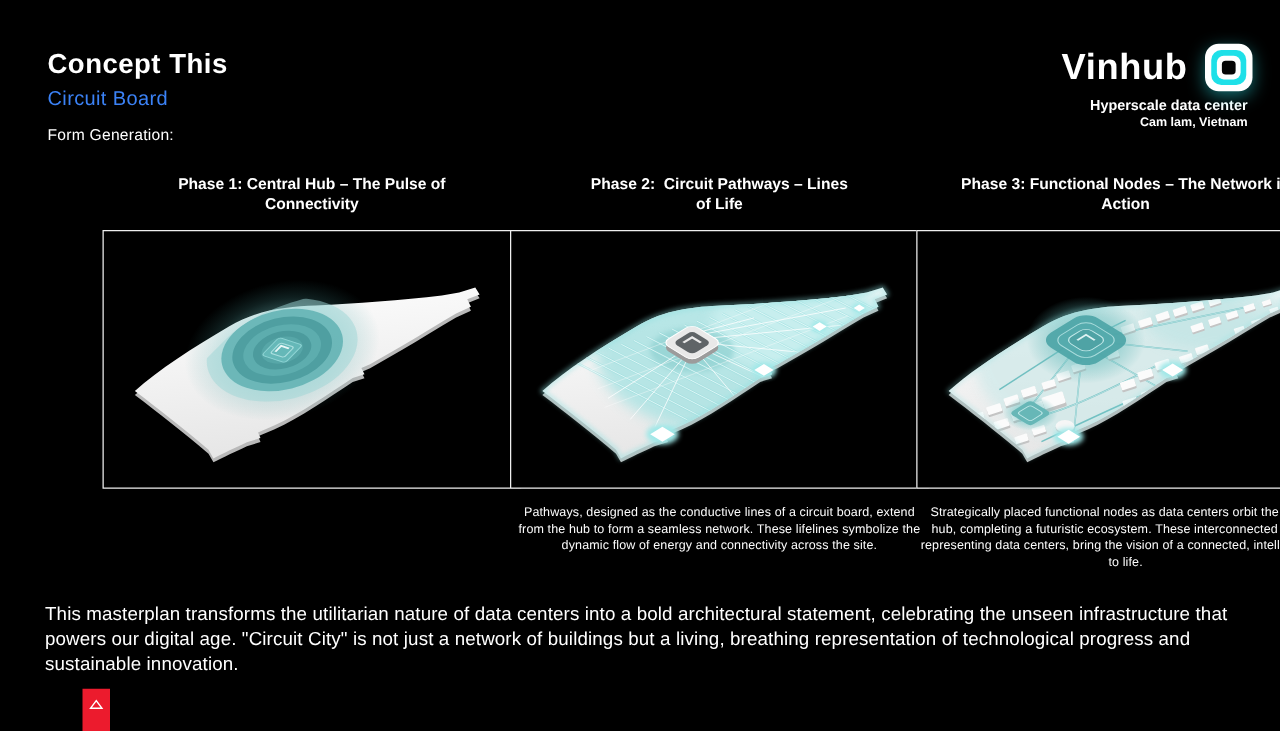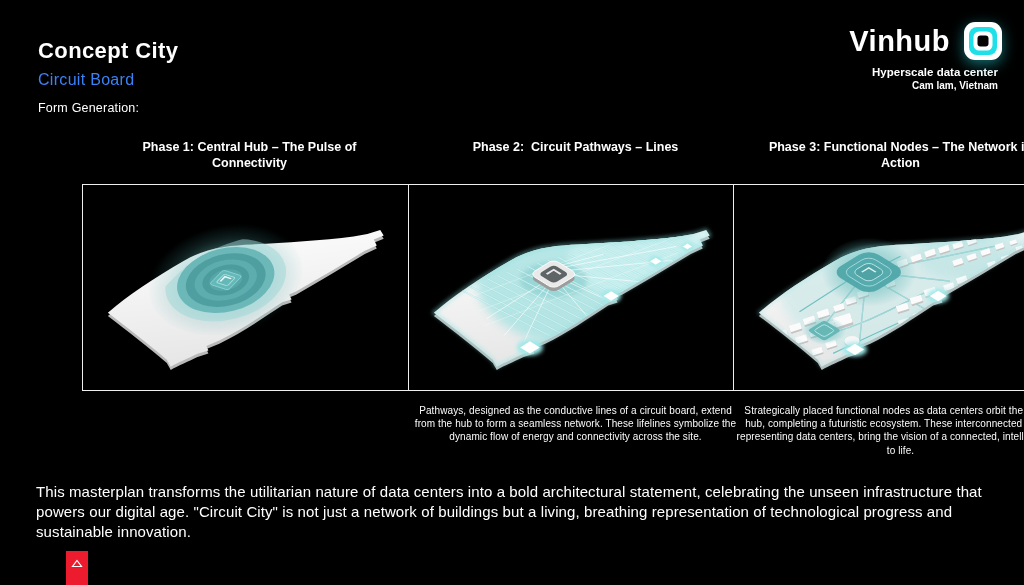--- a/index.html
+++ b/index.html
@@ -7,21 +7,21 @@
          font-family:"Liberation Sans",sans-serif;color:#fff;}
 
   
   .hdr{position:absolute;left:38px;top:38px;}
   .hdr-title{font-size:22px;font-weight:bold;letter-spacing:.4px;}
   .hdr-sub{font-size:16px;font-weight:400;margin-top:7px;color:#3b82f6;letter-spacing:.3px;}
   .hdr-form{font-size:12.5px;font-weight:normal;margin-top:12px;letter-spacing:.2px;}
 
   
   .brand{position:absolute;right:20px;top:20px;text-align:right;}
-  .brand-row{display:flex;align-items:center;justify-content:flex-end;gap:12px;}
+  .brand-row{display:flex;align-items:center;justify-content:flex-end;gap:12px;margin-top:13px;}
   .brand-name{font-size:29px;font-weight:bold;letter-spacing:.5px;}
   .logo{width:42px;height:42px;filter:drop-shadow(0 4px 7px rgba(40,220,225,.5));}
   .brand-tag{font-size:11.5px;font-weight:bold;margin-top:4px;margin-right:6px;}
   .brand-loc{font-size:10px;font-weight:bold;margin-top:2px;margin-right:6px;}
 
   
   .col{position:absolute;top:139px;width:335px;padding-left:48px;}
   .c1{left:34px}.c2{left:360px}.c3{left:685px}
   .ptitle{min-height:42px;font-size:12.5px;font-weight:bold;text-align:center;line-height:1.3;}
   .ptitle span{display:block;white-space:pre-wrap;}
@@ -70,21 +70,21 @@
     <g id="bld">
       <rect x="-6" y="-1.8" width="12" height="6.5" rx="0.8" fill="#c4c4c4"></rect>
       <rect x="-6" y="-3.6" width="12" height="6.5" rx="0.8" fill="#fbfbfb"></rect>
     </g>
   </defs>
 </svg>
 
 <div class="slide">
 
   <div class="hdr">
-    <div class="hdr-title">Concept City</div>
+    <div class="hdr-title">Concept This</div>
     <div class="hdr-sub">Circuit Board</div>
     <div class="hdr-form">Form Generation:</div>
   </div>
 
   <div class="brand">
     <div class="brand-row">
       <span class="brand-name">Vinhub</span>
       <svg class="logo" viewBox="0 0 42 42">
         <rect x="2" y="2" width="38" height="38" rx="11" fill="#ffffff"></rect>
         <rect x="7" y="7" width="28" height="28" rx="8" fill="#1ee0e8"></rect>
@@ -119,20 +119,21 @@
           <rect x="-7" y="-7" width="14" height="14" rx="2" fill="none" stroke="#a9dede" stroke-width="1.2"></rect>
           <path d="M-4,4 L-4,-4 L4,-4" fill="none" stroke="#e8f7f7" stroke-width="2"></path>
         </g>
       </svg>
     </div>
   </div>
 
   <div class="col c2">
     <div class="ptitle">
       <span>Phase 2:  Circuit Pathways – Lines</span>
+        <span>of Life</span>
     </div>
     <div class="frame">
       <svg viewBox="0 0 300 207">
         <use href="#landP" transform="translate(0,3.2)" fill="#b9b9b9"></use>
         <use href="#landP" fill="url(#gLand)"></use>
         <g clip-path="url(#landClip)">
           <ellipse cx="170" cy="98" rx="120" ry="68" fill="#aee3e3" opacity="0.88" filter="url(#fb4)"></ellipse>
           <ellipse cx="215" cy="75" rx="72" ry="40" fill="#c9efef" opacity="0.9" filter="url(#fb4)"></ellipse>
           <ellipse cx="128" cy="96" rx="34" ry="18" fill="#8fd0d0" opacity="0.7" filter="url(#fb2)"></ellipse>
         </g>

